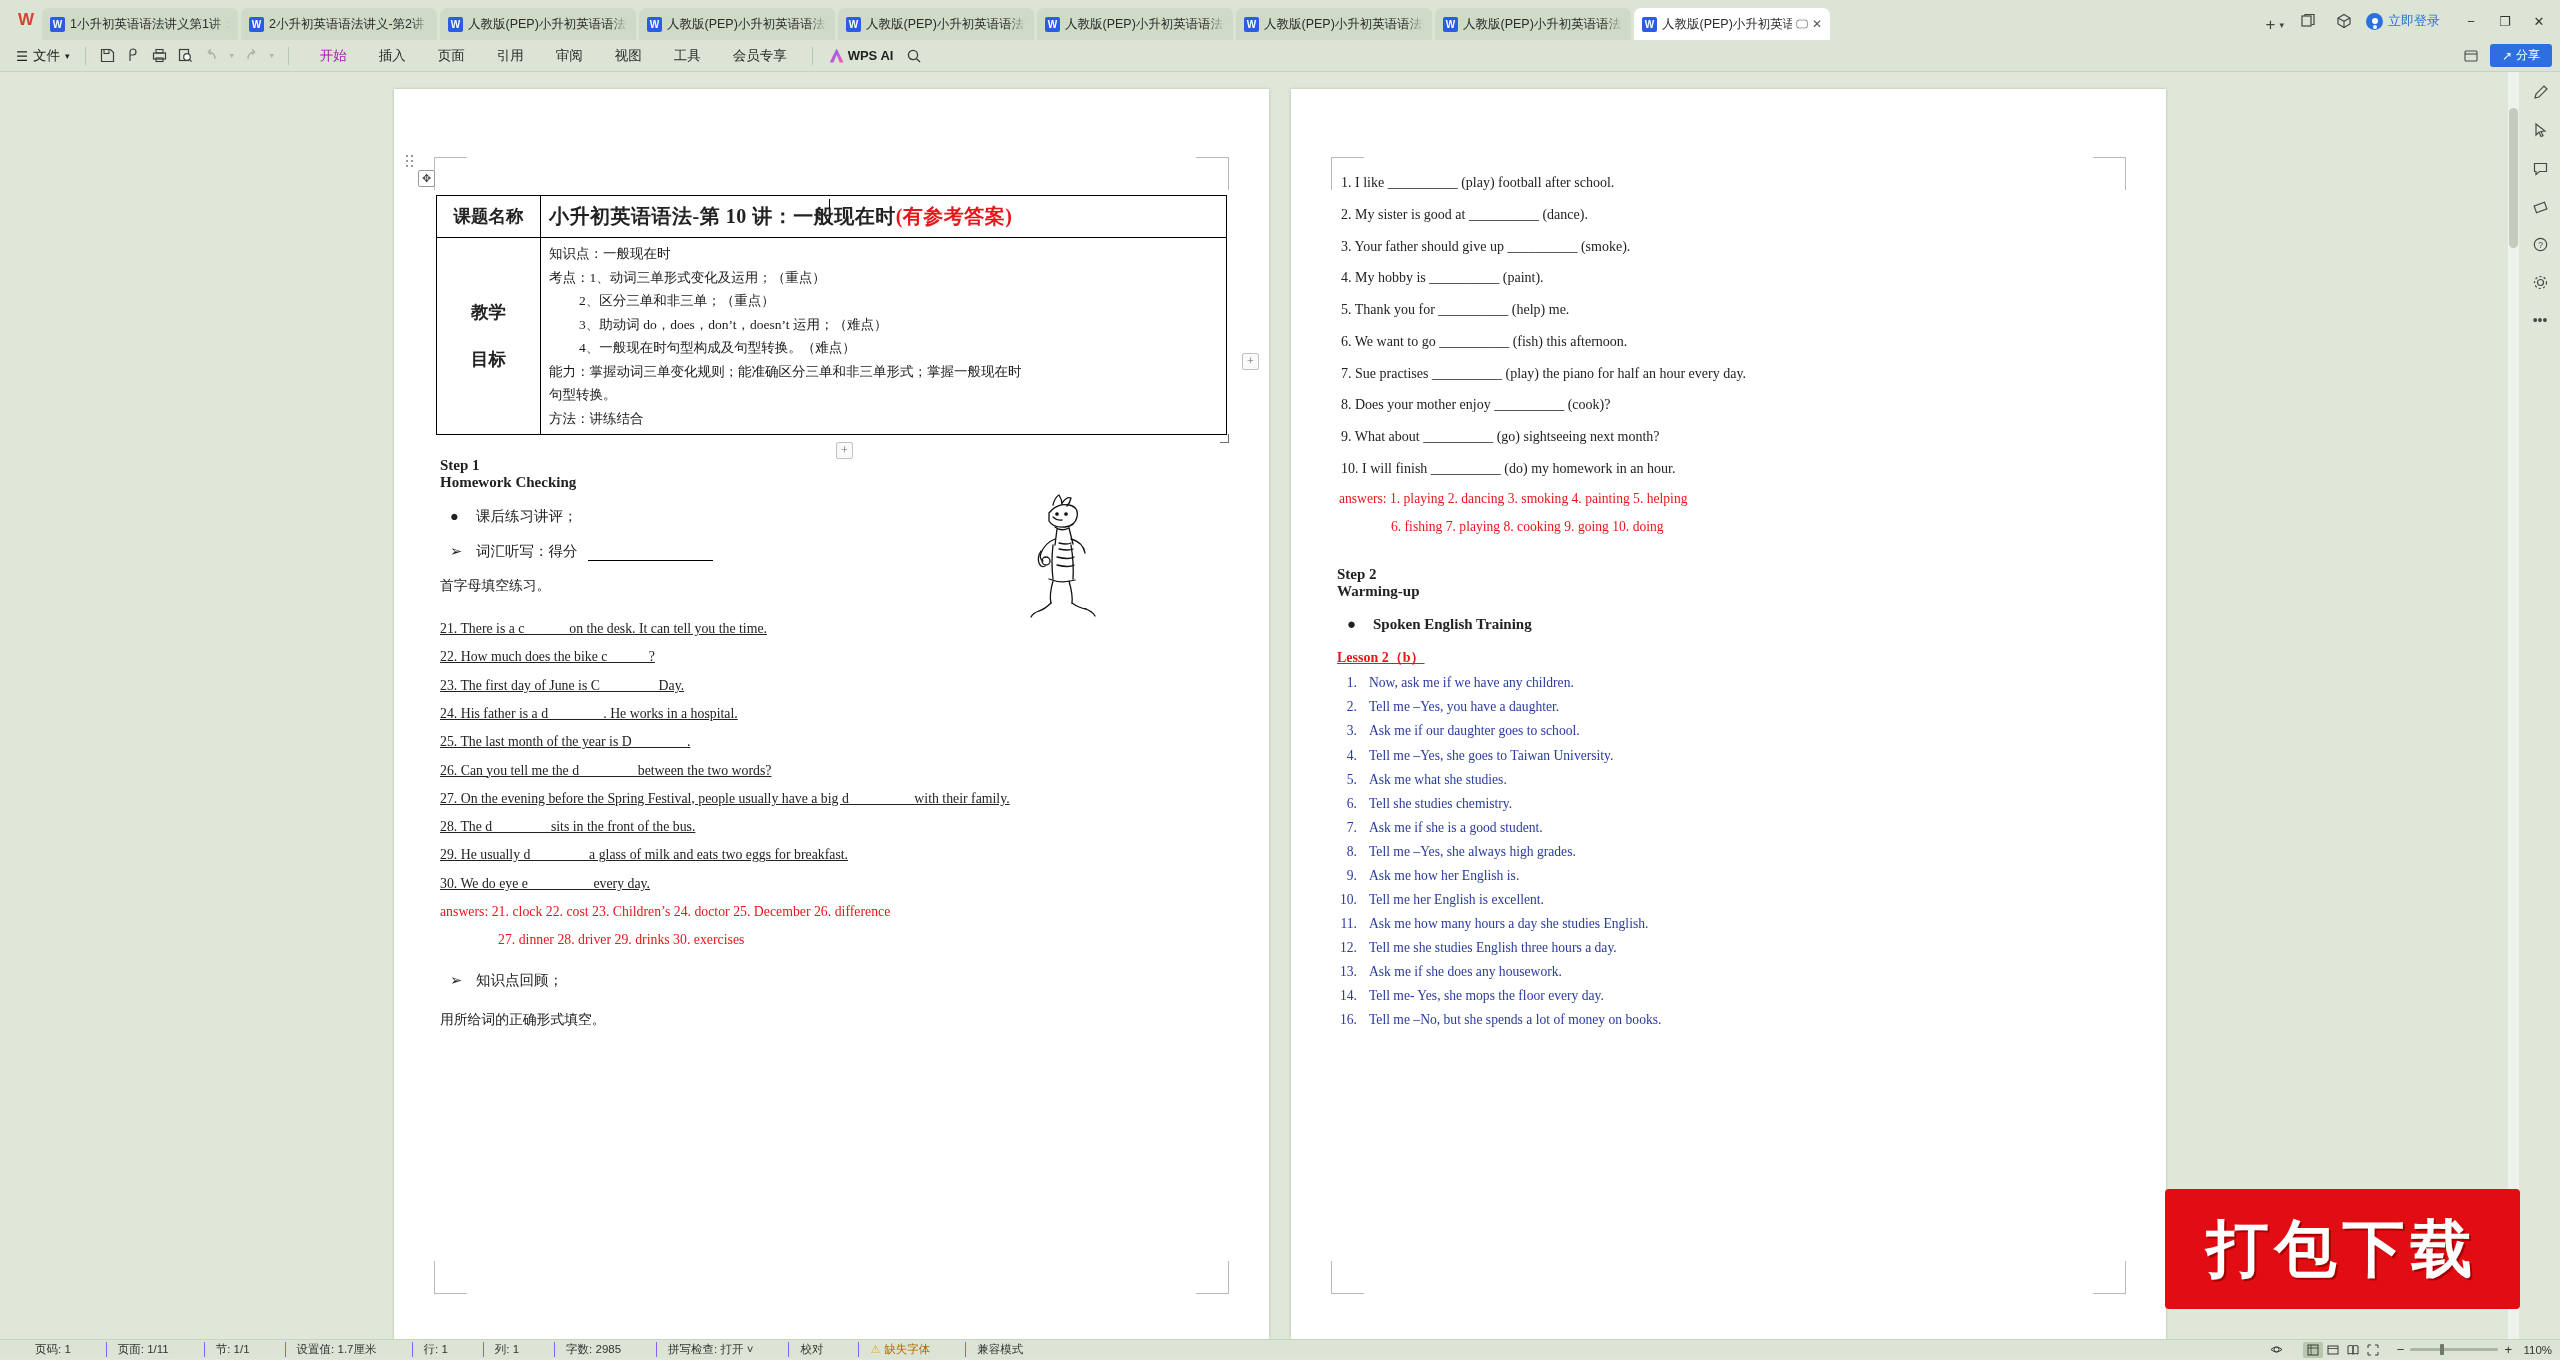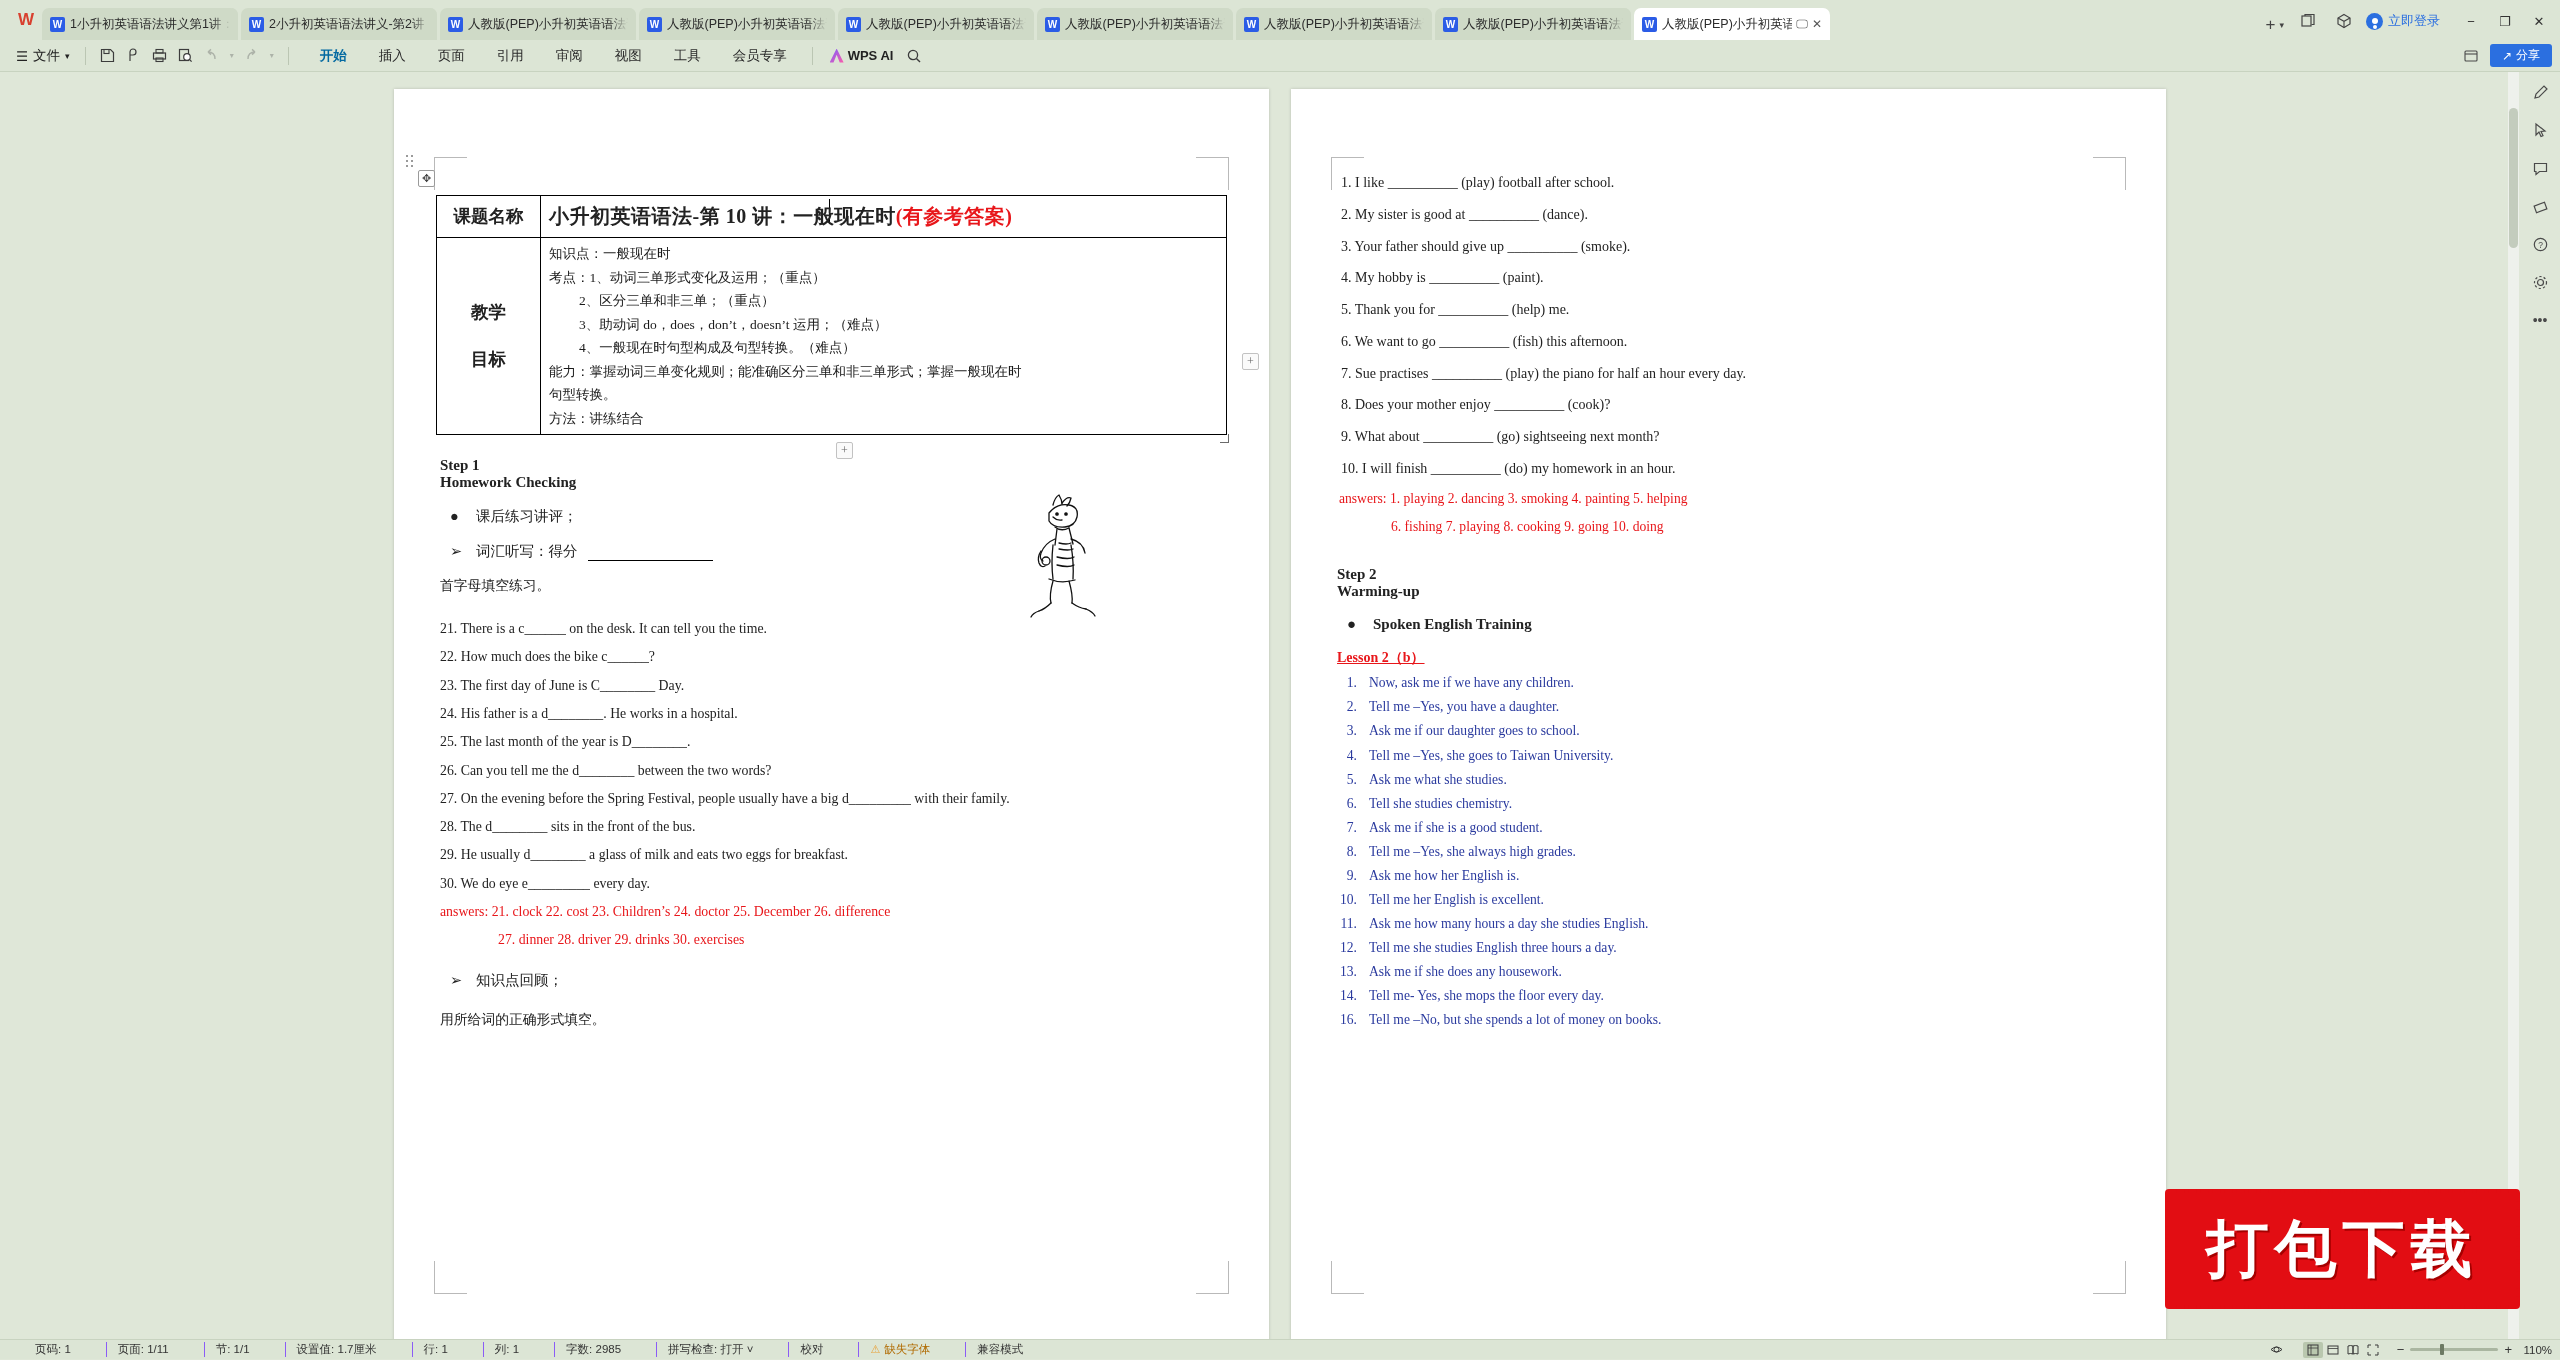--- a/index.html
+++ b/index.html
@@ -67,21 +67,21 @@
     border-bottom:1px solid #c8d3c0;
   }
   .rb-file{display:flex;align-items:center;gap:5px;font-size:13.5px;color:#222;padding:0 6px;}
   .rb-sep{width:1px;height:18px;background:#bbc6b3;margin:0 9px;}
   .rb-ico{width:26px;height:24px;display:flex;align-items:center;justify-content:center;color:#3c3c3c;}
   .rb-ico.dim{color:#adb3a9;}
   .rb-tabs{display:flex;align-items:center;margin-left:6px;}
   .rb-tab{
     font-size:13.5px;color:#2b2b2b;padding:4px 16px;position:relative;
   }
-  .rb-tab.sel{color:#0369a1;font-weight:bold;}
+  .rb-tab.sel{color:#a21caf;font-weight:normal;}
   .rb-tab.sel::after{
     content:"";position:absolute;left:14px;right:14px;bottom:-5px;height:2px;background:#2b6fe0;
   }
   .rb-ai{display:flex;align-items:center;gap:4px;font-size:13px;color:#222;padding:0 8px;font-weight:bold;}
   .ai-mark{
     width:14px;height:14px;
     background:linear-gradient(135deg,#7b5cff 0%,#ff5ca8 100%);
     clip-path:polygon(50% 0%, 100% 100%, 72% 100%, 50% 45%, 28% 100%, 0% 100%);
   }
   .ribbon-right{margin-left:auto;display:flex;align-items:center;gap:6px;padding-right:8px;}
@@ -136,21 +136,21 @@
   .tbl-resize{
     position:absolute;width:9px;height:9px;border-right:1px solid #6b6b6b;border-bottom:1px solid #6b6b6b;
   }
 
   
   .sec-hd{font-weight:bold;font-size:15px;display:flex;margin:22px 0 16px 4px;flex-direction:column;}
   .sec-hd .s1{width:88px;}
   .bullet-line{display:flex;align-items:baseline;font-size:14.5px;margin:0 0 16px 14px;}
   .bullet-line .bl{width:26px;}
   .bold-cn{font-weight:normal;font-size:13.8px;margin:2px 0 20px 4px;}
-  .q{font-size:13.8px;line-height:2.05;margin-left:4px;}
+  .q{font-size:13.8px;line-height:2.05;margin-left:4px;text-decoration:underline;}
   .ul{display:inline-block;border-bottom:1px solid #000;vertical-align:baseline;}
   .ans{color:#e8161a;font-size:13.8px;line-height:2.0;margin-left:4px;}
   .ans.ind{margin-left:62px;}
   .tail{font-size:13.8px;margin-left:4px;line-height:2.0;}
 
   
   .rq{font-size:14px;line-height:2.27;margin-left:8px;}
   .ansr{color:#e8161a;font-size:13.6px;line-height:2.05;margin-left:6px;}
   .ansr.ind{margin-left:58px;}
   .lesson2{

